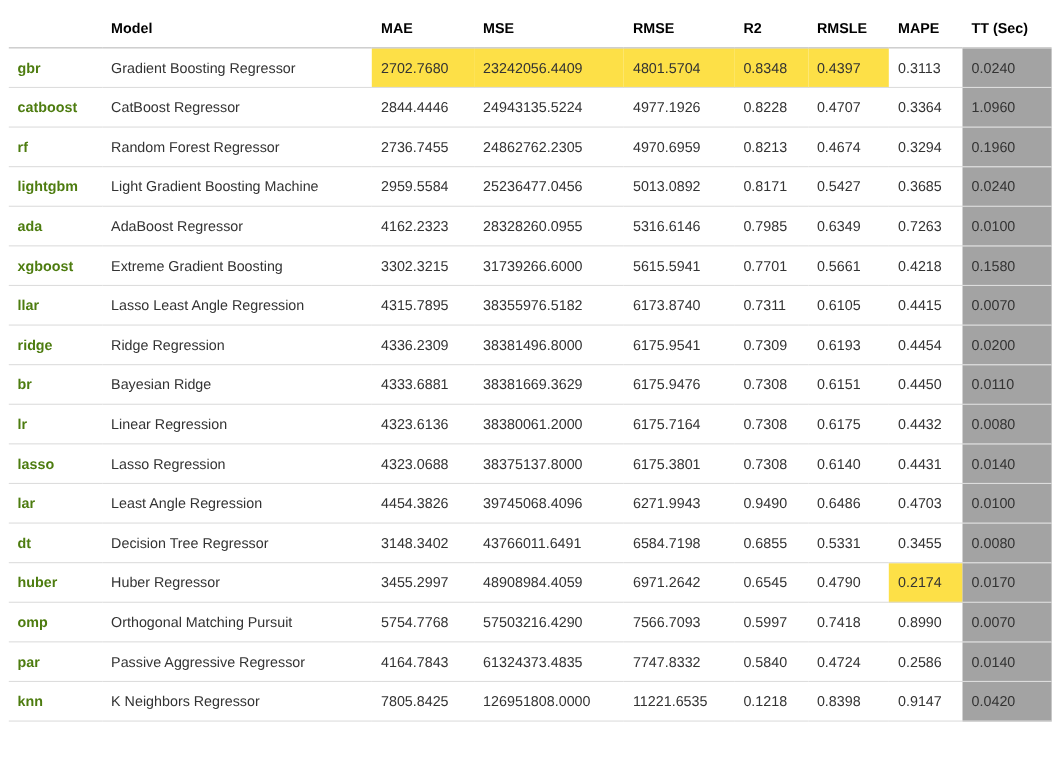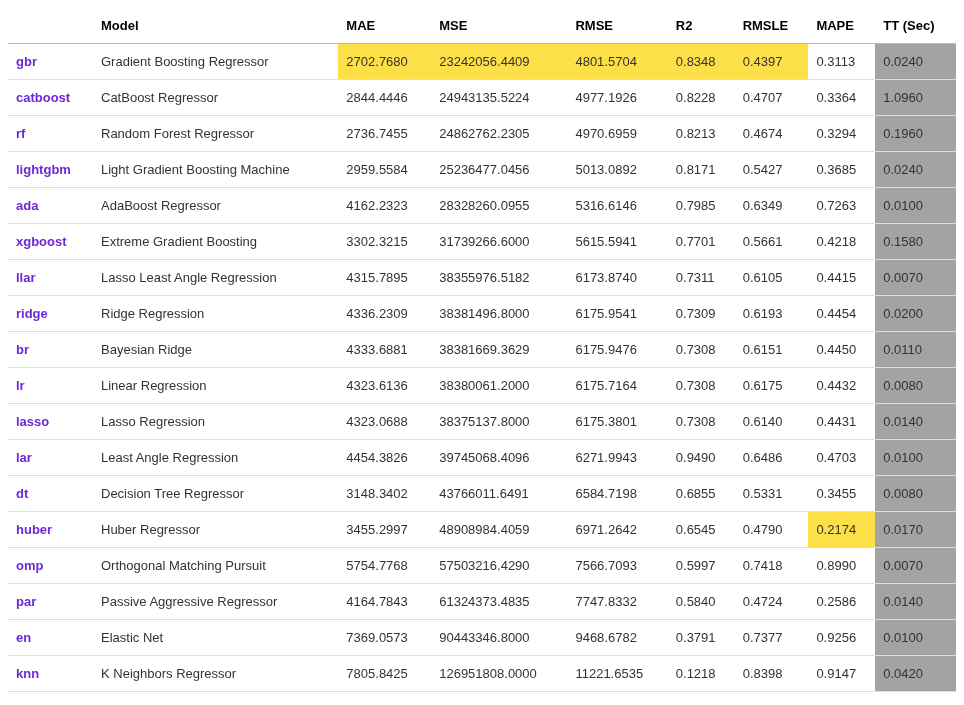--- a/index.html
+++ b/index.html
@@ -24,21 +24,21 @@
       border-bottom: 1px solid #ddd;
       white-space: nowrap;
     }
     th {
       font-weight: bold;
       color: #000000;
       border-bottom: 1px solid #bbb;
     }
     td.row-id {
       font-weight: bold;
-      color: #6d28d9;
+      color: #4d7c0f;
     }
     td.tt-col {
       background: #a3a3a3;
     }
     td.hl {
       background: #fde047;
     }
     th.num, td.num {
       text-align: left;
     }
@@ -231,31 +231,20 @@
         <td>Passive Aggressive Regressor</td>
         <td class="num">4164.7843</td>
         <td class="num">61324373.4835</td>
         <td class="num">7747.8332</td>
         <td class="num">0.5840</td>
         <td class="num">0.4724</td>
         <td class="num">0.2586</td>
         <td class="num tt-col">0.0140</td>
       </tr>
       <tr>
-        <td class="row-id">en</td>
-        <td>Elastic Net</td>
-        <td class="num">7369.0573</td>
-        <td class="num">90443346.8000</td>
-        <td class="num">9468.6782</td>
-        <td class="num">0.3791</td>
-        <td class="num">0.7377</td>
-        <td class="num">0.9256</td>
-        <td class="num tt-col">0.0100</td>
-      </tr>
-      <tr>
         <td class="row-id">knn</td>
         <td>K Neighbors Regressor</td>
         <td class="num">7805.8425</td>
         <td class="num">126951808.0000</td>
         <td class="num">11221.6535</td>
         <td class="num">0.1218</td>
         <td class="num">0.8398</td>
         <td class="num">0.9147</td>
         <td class="num tt-col">0.0420</td>
       </tr>

